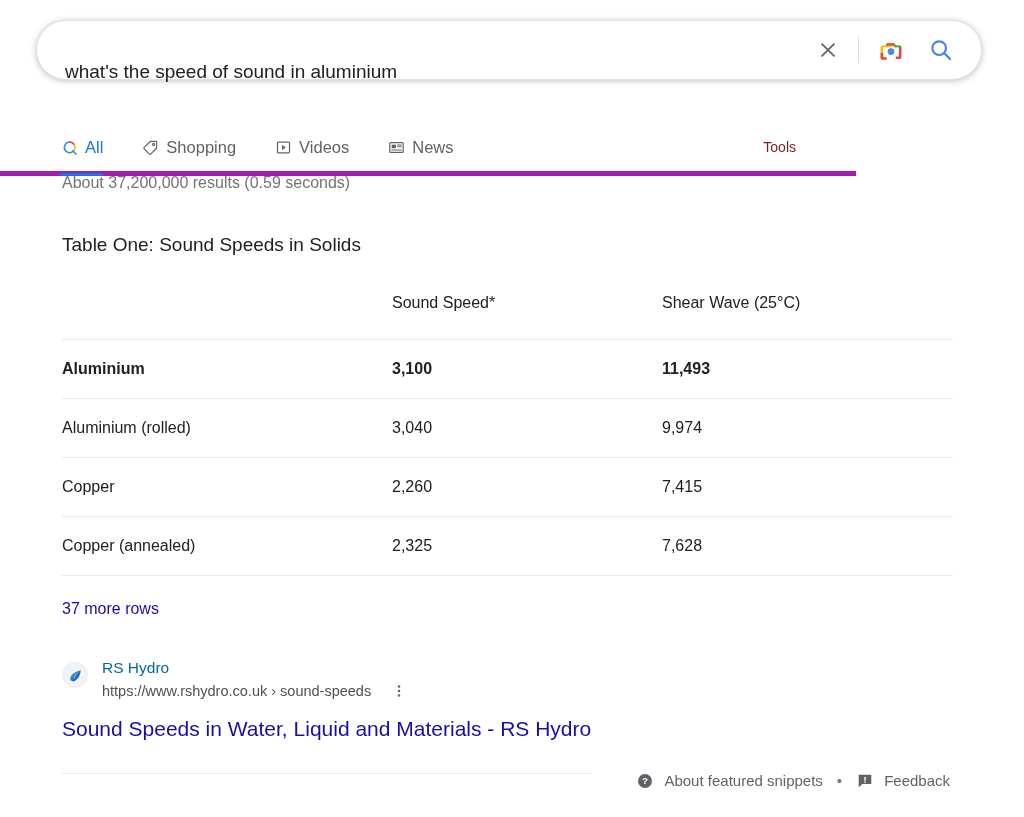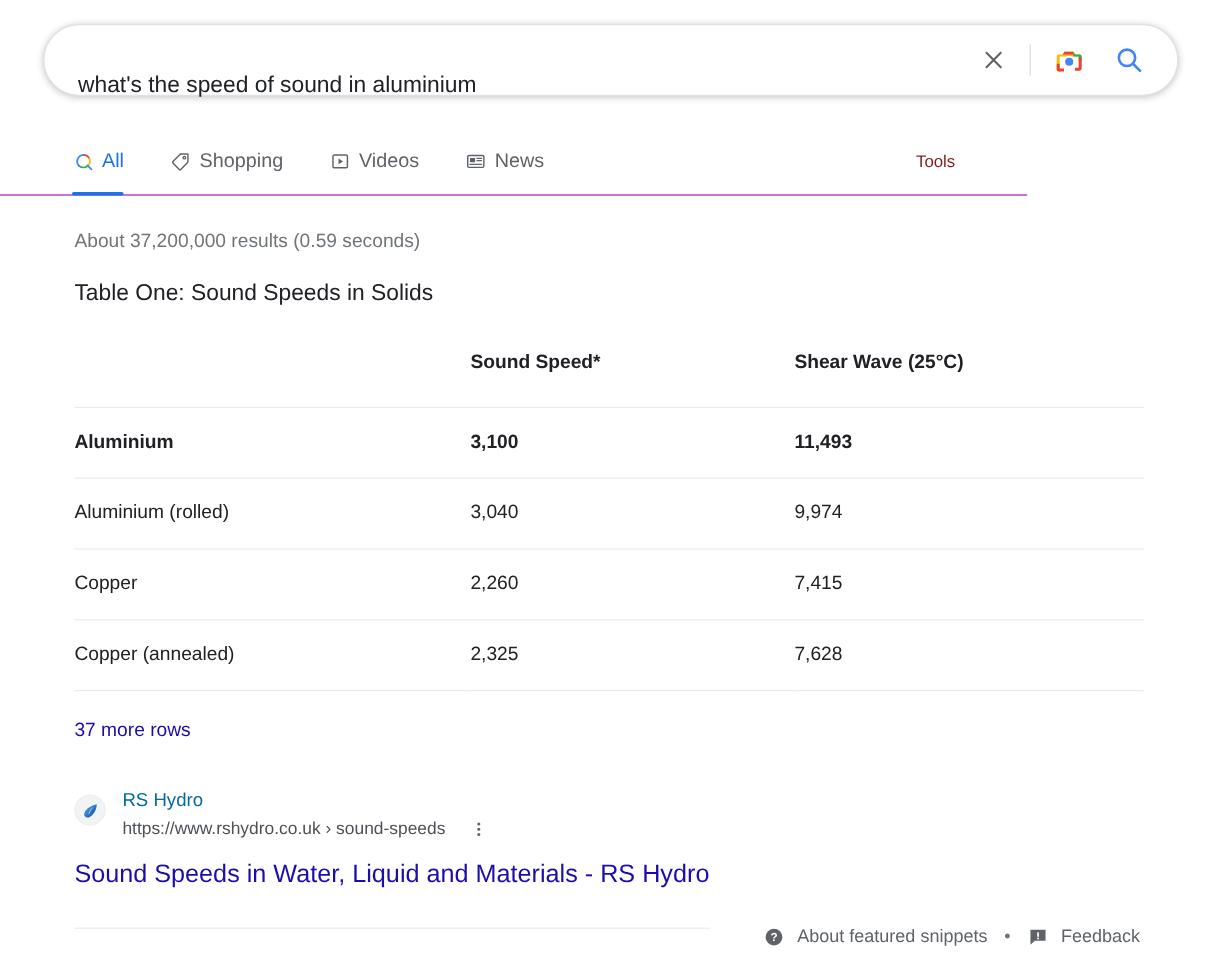--- a/index.html
+++ b/index.html
@@ -35,22 +35,22 @@
     display: flex; align-items: center; justify-content: center;
     background: none; border: none; cursor: pointer; padding: 0;
   }
   .clear-btn { width: 40px; height: 40px; }
   .sb-divider { width: 1px; height: 26px; background: #dadce0; margin: 0 14px 0 10px; }
   .lens-btn { width: 36px; height: 36px; margin-right: 14px; }
   .magnifier-btn { width: 36px; height: 36px; }
 
   
   .navbar {
-    position: absolute; left: 0; top: 110px; width: 856px; height: 53px;
-    border-bottom: 1px solid #a21caf;
+    position: absolute; left: 0; top: 123px; width: 856px; height: 53px;
+    border-bottom: 5px solid #a21caf;
   }
   .tabs { position: absolute; left: 60px; top: 0; display: flex; align-items: flex-start; height: 53px; }
   .tab {
     display: flex; align-items: center; gap: 7px;
     height: 47px; padding: 0 16px 0 0; margin-right: 22px;
     font-size: 16.5px; color: #5f6368; cursor: pointer;
     position: relative; padding-top: 14px; align-items: flex-start;
   }
   .tab .tab-label { line-height: 20px; }
   .tab.active { color: #1a73e8; }
@@ -59,34 +59,34 @@
     background: #1a73e8; border-radius: 2px;
   }
   .tab-icon { display: flex; align-items: center; justify-content: center; width: 18px; height: 18px; margin-top: 1px; }
   .tools-btn {
     position: absolute; right: 60px; top: 14px;
     font-size: 14px; color: #7f1d1d; cursor: pointer; line-height: 20px;
   }
 
   
   .result-stats {
-    position: absolute; left: 62px; top: 191px;
+    position: absolute; left: 62px; top: 172px;
     font-size: 16px; color: #70757a; line-height: 22px;
   }
 
   
   .snippet { position: absolute; left: 62px; top: 232px; width: 900px; }
   .snippet-title { font-size: 19px; color: #202124; line-height: 26px; margin-bottom: 34px; }
 
   table.snippet-table { border-collapse: collapse; width: 891px; table-layout: fixed; }
   table.snippet-table th, table.snippet-table td {
     text-align: left; padding: 0; vertical-align: middle;
   }
   table.snippet-table thead th {
-    font-size: 16px; font-weight: bold; color: #202124;
+    font-size: 16px; font-weight: normal; color: #202124;
     padding-bottom: 25px; line-height: 22px;
   }
   table.snippet-table tbody tr { border-top: 1px solid #ebebeb; }
   table.snippet-table tbody td {
     font-size: 16px; color: #202124; line-height: 22px;
     height: 59px; padding: 0;
   }
   table.snippet-table tbody tr.bold-row td { font-weight: bold; }
   .col-name { width: 330px; }
   .col-a { width: 270px; }

